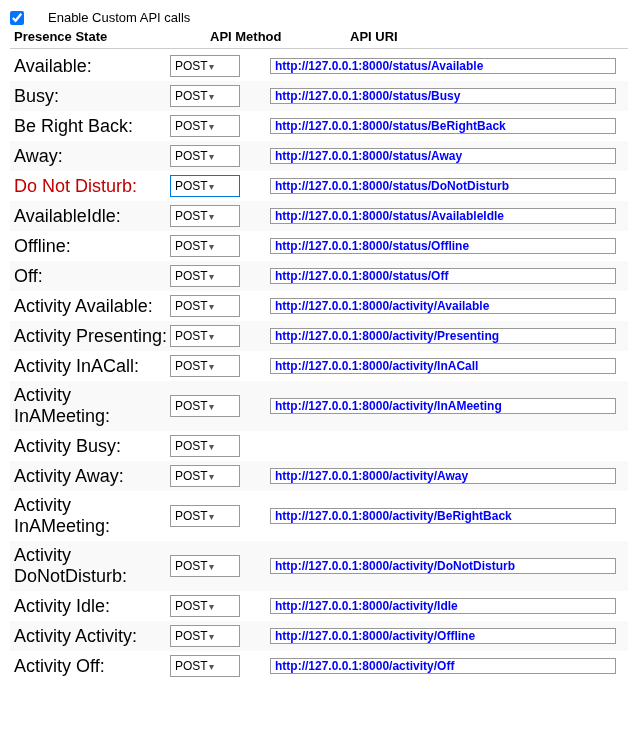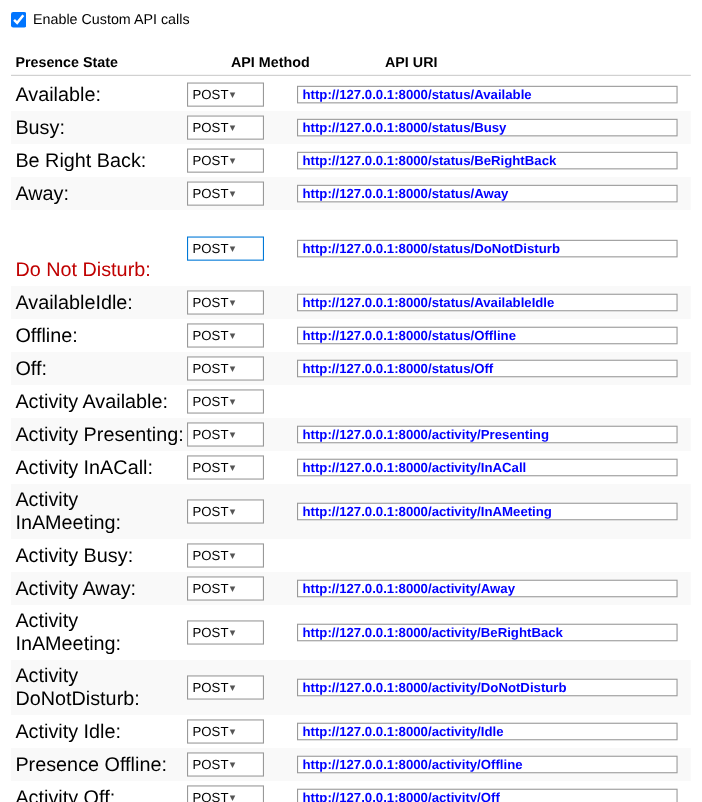--- a/index.html
+++ b/index.html
@@ -6,22 +6,22 @@
     body {
       font-family: Segoe UI, Arial, sans-serif;
       font-size: 13px;
       background: #fff;
       color: #000;
       padding: 10px;
     }
     .enable-row {
       display: flex;
       align-items: center;
-      margin-bottom: 20px;
-      gap: 6px;
+      margin-bottom: 0;
+      gap: 24px;
     }
     .enable-row input[type="checkbox"] {
       width: 14px;
       height: 14px;
     }
     .table-header {
       display: grid;
       grid-template-columns: 160px 100px 1fr;
       padding: 4px 0;
       font-weight: bold;
@@ -37,21 +37,20 @@
     }
     .table-row:nth-child(even) {
       background: #f9f9f9;
     }
     .presence-label {
       font-size: 18px;
       padding-left: 4px;
     }
     .presence-label.red {
       color: #c00000;
-      margin-top: 40px;
     }
     .select-wrapper {
       position: relative;
       display: inline-block;
       width: 48px;
     }
     .select-wrapper::after {
       content: '▾';
       position: absolute;
       right: 4px;
@@ -141,20 +140,21 @@
       <div class="col-uri"><input type="text" class="uri-input" value="http://127.0.0.1:8000/status/Offline" style=""></div>
     </div>
     <div class="table-row">
       <div class="col-presence presence-label">Off:</div>
       <div class="col-method"><div class="select-wrapper"><select><option value="GET">GET</option><option value="POST" selected="">POST</option><option value="PUT">PUT</option><option value="PATCH">PATCH</option><option value="DELETE">DELETE</option></select></div></div>
       <div class="col-uri"><input type="text" class="uri-input" value="http://127.0.0.1:8000/status/Off" style=""></div>
     </div>
     <div class="table-row">
       <div class="col-presence presence-label">Activity Available:</div>
       <div class="col-method"><div class="select-wrapper"><select><option value="GET">GET</option><option value="POST" selected="">POST</option><option value="PUT">PUT</option><option value="PATCH">PATCH</option><option value="DELETE">DELETE</option></select></div></div>
+      <div class="col-uri"><input type="text" class="uri-input" value="http://127.0.0.1:8000/activity/Available" style=""></div>
     </div>
     <div class="table-row">
       <div class="col-presence presence-label">Activity Presenting:</div>
       <div class="col-method"><div class="select-wrapper"><select><option value="GET">GET</option><option value="POST" selected="">POST</option><option value="PUT">PUT</option><option value="PATCH">PATCH</option><option value="DELETE">DELETE</option></select></div></div>
       <div class="col-uri"><input type="text" class="uri-input" value="http://127.0.0.1:8000/activity/Presenting" style=""></div>
     </div>
     <div class="table-row">
       <div class="col-presence presence-label">Activity InACall:</div>
       <div class="col-method"><div class="select-wrapper"><select><option value="GET">GET</option><option value="POST" selected="">POST</option><option value="PUT">PUT</option><option value="PATCH">PATCH</option><option value="DELETE">DELETE</option></select></div></div>
       <div class="col-uri"><input type="text" class="uri-input" value="http://127.0.0.1:8000/activity/InACall" style=""></div>
@@ -182,21 +182,21 @@
       <div class="col-presence presence-label">Activity DoNotDisturb:</div>
       <div class="col-method"><div class="select-wrapper"><select><option value="GET">GET</option><option value="POST" selected="">POST</option><option value="PUT">PUT</option><option value="PATCH">PATCH</option><option value="DELETE">DELETE</option></select></div></div>
       <div class="col-uri"><input type="text" class="uri-input" value="http://127.0.0.1:8000/activity/DoNotDisturb" style=""></div>
     </div>
     <div class="table-row">
       <div class="col-presence presence-label">Activity Idle:</div>
       <div class="col-method"><div class="select-wrapper"><select><option value="GET">GET</option><option value="POST" selected="">POST</option><option value="PUT">PUT</option><option value="PATCH">PATCH</option><option value="DELETE">DELETE</option></select></div></div>
       <div class="col-uri"><input type="text" class="uri-input" value="http://127.0.0.1:8000/activity/Idle" style=""></div>
     </div>
     <div class="table-row">
-      <div class="col-presence presence-label">Presence Offline:</div>
+      <div class="col-presence presence-label">Activity Activity:</div>
       <div class="col-method"><div class="select-wrapper"><select><option value="GET">GET</option><option value="POST" selected="">POST</option><option value="PUT">PUT</option><option value="PATCH">PATCH</option><option value="DELETE">DELETE</option></select></div></div>
       <div class="col-uri"><input type="text" class="uri-input" value="http://127.0.0.1:8000/activity/Offline" style=""></div>
     </div>
     <div class="table-row">
       <div class="col-presence presence-label">Activity Off:</div>
       <div class="col-method"><div class="select-wrapper"><select><option value="GET">GET</option><option value="POST" selected="">POST</option><option value="PUT">PUT</option><option value="PATCH">PATCH</option><option value="DELETE">DELETE</option></select></div></div>
       <div class="col-uri"><input type="text" class="uri-input" value="http://127.0.0.1:8000/activity/Off" style=""></div>
     </div>
   </div>
 

